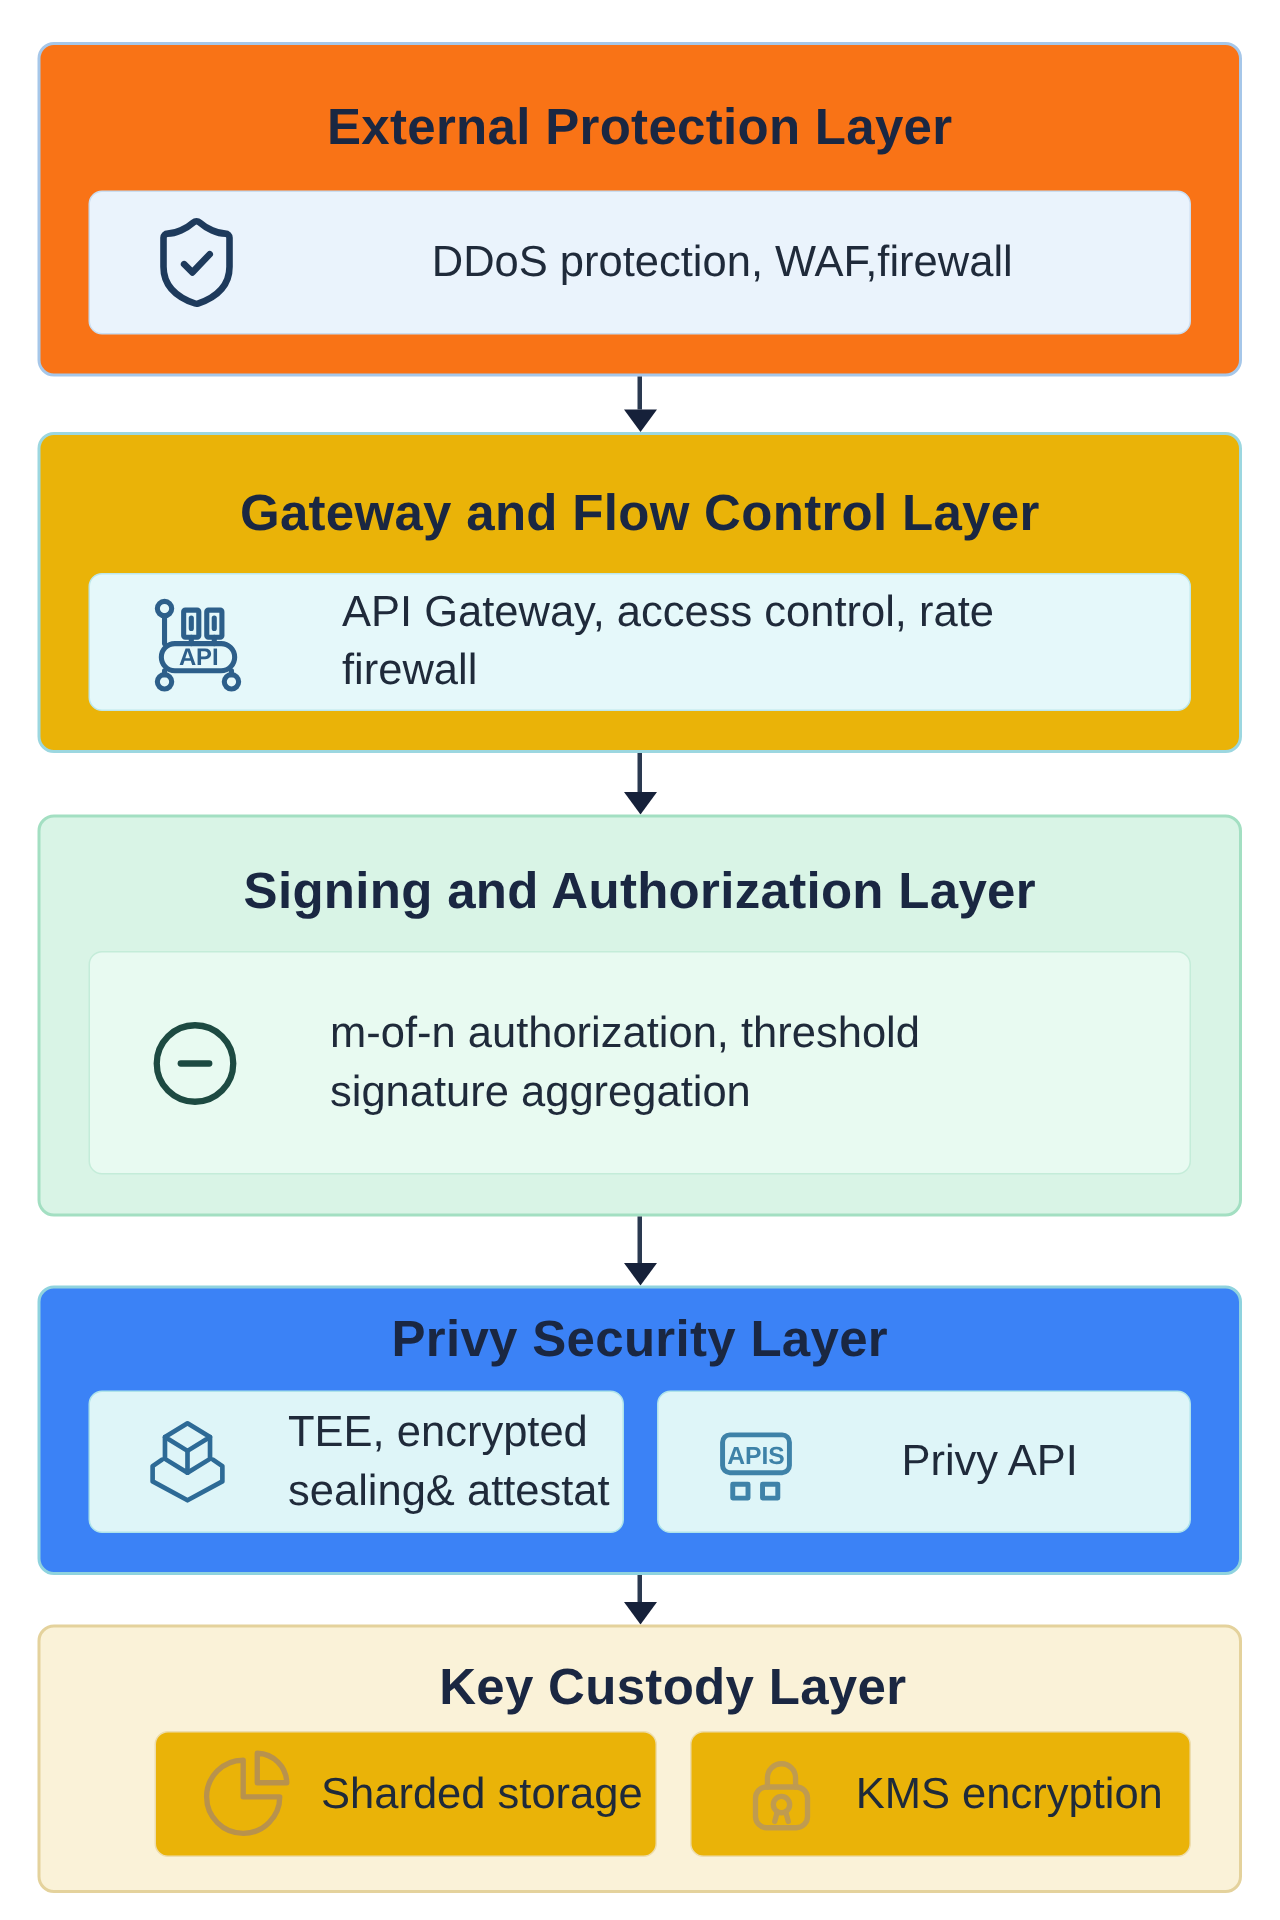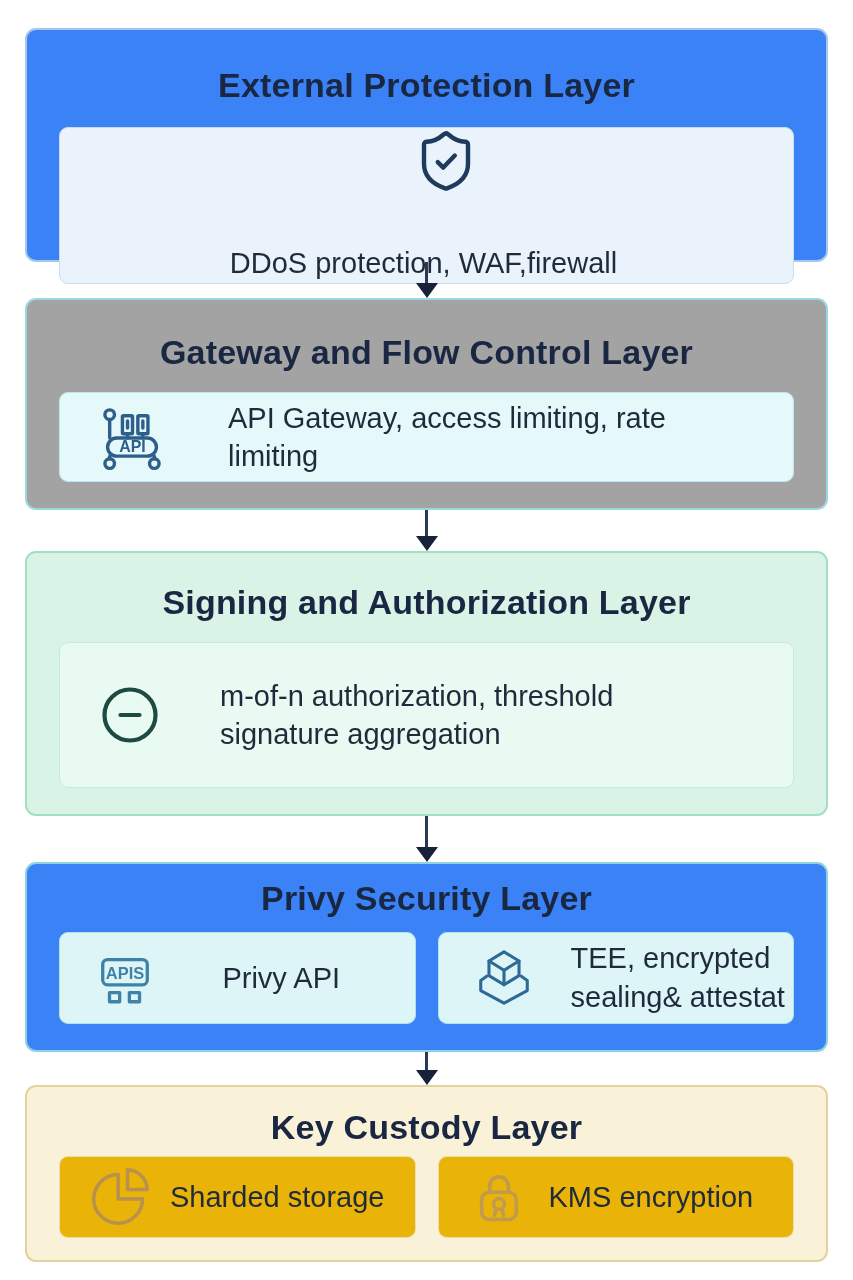--- a/index.html
+++ b/index.html
@@ -44,48 +44,48 @@
   .icon { display: flex; flex: none; align-items: center; }
   .item-text {
     font-size: 29px;
     color: #1f2a3a;
     text-align: left;
     line-height: 1.33;
   }
   .item-text.center { flex: 1; text-align: center; padding-right: 44px; }
 
   
-  .l1 { height: 234px; background: #3b82f6; border-color: #a6c7e9; }
+  .l1 { height: 234px; background: #f97316; border-color: #a6c7e9; }
   .l1 .layer-title { margin-top: 36px; }
   .l1 .items { margin: 22px 32px 26px; }
-  .l1 .item { background: #eaf3fc; border-color: #c9ddf1; flex-direction: column; }
-
-  
-  .l2 { height: 225px; background: #a3a3a3; border-color: #9cd7e0; }
+  .l1 .item { background: #eaf3fc; border-color: #c9ddf1; }
+
+  
+  .l2 { height: 225px; background: #eab308; border-color: #9cd7e0; }
   .l2 .layer-title { margin-top: 33px; }
   .l2 .items { margin: 20px 32px 26px; }
   .l2 .item { background: #e5f8fa; border-color: #bde7ec; gap: 62px; }
   .l2 .item-text { max-width: 470px; }
 
   
   .l3 { height: 281px; background: #d9f4e6; border-color: #a3dfc2; }
   .l3 .layer-title { margin-top: 30px; }
   .l3 .items { margin: 20px 32px 26px; }
   .l3 .item { background: #e8faf1; border-color: #c4ecd9; gap: 58px; }
   .l3 .item-text { max-width: 500px; }
 
   
   .l4 { height: 202px; background: #3b82f6; border-color: #8fd3de; }
   .l4 .layer-title { margin-top: 15px; }
   .l4 .items { margin: 14px 32px 26px; }
   .l4 .item { background: #def5f8; border-color: #aee3ea; padding-left: 34px; gap: 36px; }
   .l4 .item-text.wrap { max-width: 258px; }
 
   
-  .l5 { height: 187px; background: #faf2d8; border-color: #e4d29c; }
+  .l5 { height: 187px; background: #faf2d8; border-color: #e4d29c; padding-left: 44px; }
   .l5 .layer-title { margin-top: 21px; }
   .l5 .items { margin: 9px 32px 22px; }
   .l5 .item { background: #eab308; border-color: #edddae; padding-left: 30px; gap: 20px; }
 
   
   .arrow-gap {
     display: flex; flex-direction: column; align-items: center;
     width: 100%;
   }
   .g1 { height: 38px; } .g2 { height: 43px; } .g3 { height: 48px; } .g4 { height: 35px; }
@@ -137,21 +137,21 @@
             <path d="M11 52.5 V50"></path>
             <circle cx="53" cy="57" r="4.5"></circle>
             <path d="M53 52.5 V50"></path>
             <rect x="23" y="12" width="9.5" height="17" rx="1"></rect>
             <rect x="37.5" y="12" width="9.5" height="17" rx="1"></rect>
             <path d="M27.8 17 V23.5 M42.2 17 V23.5"></path>
             <path d="M27.8 29 V33 M42.2 29 V33"></path>
             <text x="32.5" y="46.5" text-anchor="middle" font-size="15" font-weight="bold" fill="#2d5f8a" stroke="none">API</text>
           </svg>
         </span>
-        <span class="item-text">API Gateway, access limiting, rate limiting</span>
+        <span class="item-text">API Gateway, access control, rate firewall</span>
       </div>
     </div>
   </section>
 
   <div class="arrow-gap g2">
     <div class="arrow-line"></div>
     <div class="arrow-head"></div>
   </div>
 
   <section class="layer l3">
@@ -170,42 +170,42 @@
   </section>
 
   <div class="arrow-gap g3">
     <div class="arrow-line"></div>
     <div class="arrow-head"></div>
   </div>
 
   <section class="layer l4">
     <h2 class="layer-title">Privy Security Layer</h2>
     <div class="items">
+      <div class="item">
+        <span class="icon">
+          <svg width="62" height="62" viewBox="0 0 64 64" fill="none" stroke="#2d6a96" stroke-width="3.2" stroke-linecap="round" stroke-linejoin="round">
+            <path d="M32 5 L47.5 14.5 L32 24 L16.5 14.5 Z"></path>
+            <path d="M16.5 14.5 V29.5 L32 39 V24"></path>
+            <path d="M47.5 14.5 V29.5 L32 39"></path>
+            <path d="M14.5 30 L8 34.5 V45 L32 58 L56 45 V34.5 L49.5 30"></path>
+          </svg>
+        </span>
+        <span class="item-text wrap">TEE, encrypted sealing&amp; attestat</span>
+      </div>
       <div class="item">
         <span class="icon">
           <svg width="62" height="62" viewBox="0 0 64 64" fill="none" stroke="#3e82a8" stroke-width="3.4" stroke-linecap="round" stroke-linejoin="round">
             <rect x="9" y="13" width="46" height="26" rx="5"></rect>
             <rect x="16" y="47" width="10.5" height="9.5"></rect>
             <rect x="36.5" y="47" width="10.5" height="9.5"></rect>
             <text x="32" y="33" text-anchor="middle" font-size="17" font-weight="bold" fill="#3e82a8" stroke="none">APIS</text>
           </svg>
         </span>
         <span class="item-text center">Privy API</span>
       </div>
-      <div class="item">
-        <span class="icon">
-          <svg width="62" height="62" viewBox="0 0 64 64" fill="none" stroke="#2d6a96" stroke-width="3.2" stroke-linecap="round" stroke-linejoin="round">
-            <path d="M32 5 L47.5 14.5 L32 24 L16.5 14.5 Z"></path>
-            <path d="M16.5 14.5 V29.5 L32 39 V24"></path>
-            <path d="M47.5 14.5 V29.5 L32 39"></path>
-            <path d="M14.5 30 L8 34.5 V45 L32 58 L56 45 V34.5 L49.5 30"></path>
-          </svg>
-        </span>
-        <span class="item-text wrap">TEE, encrypted sealing&amp; attestat</span>
-      </div>
     </div>
   </section>
 
   <div class="arrow-gap g4">
     <div class="arrow-line"></div>
     <div class="arrow-head"></div>
   </div>
 
   <section class="layer l5">
     <h2 class="layer-title">Key Custody Layer</h2>

